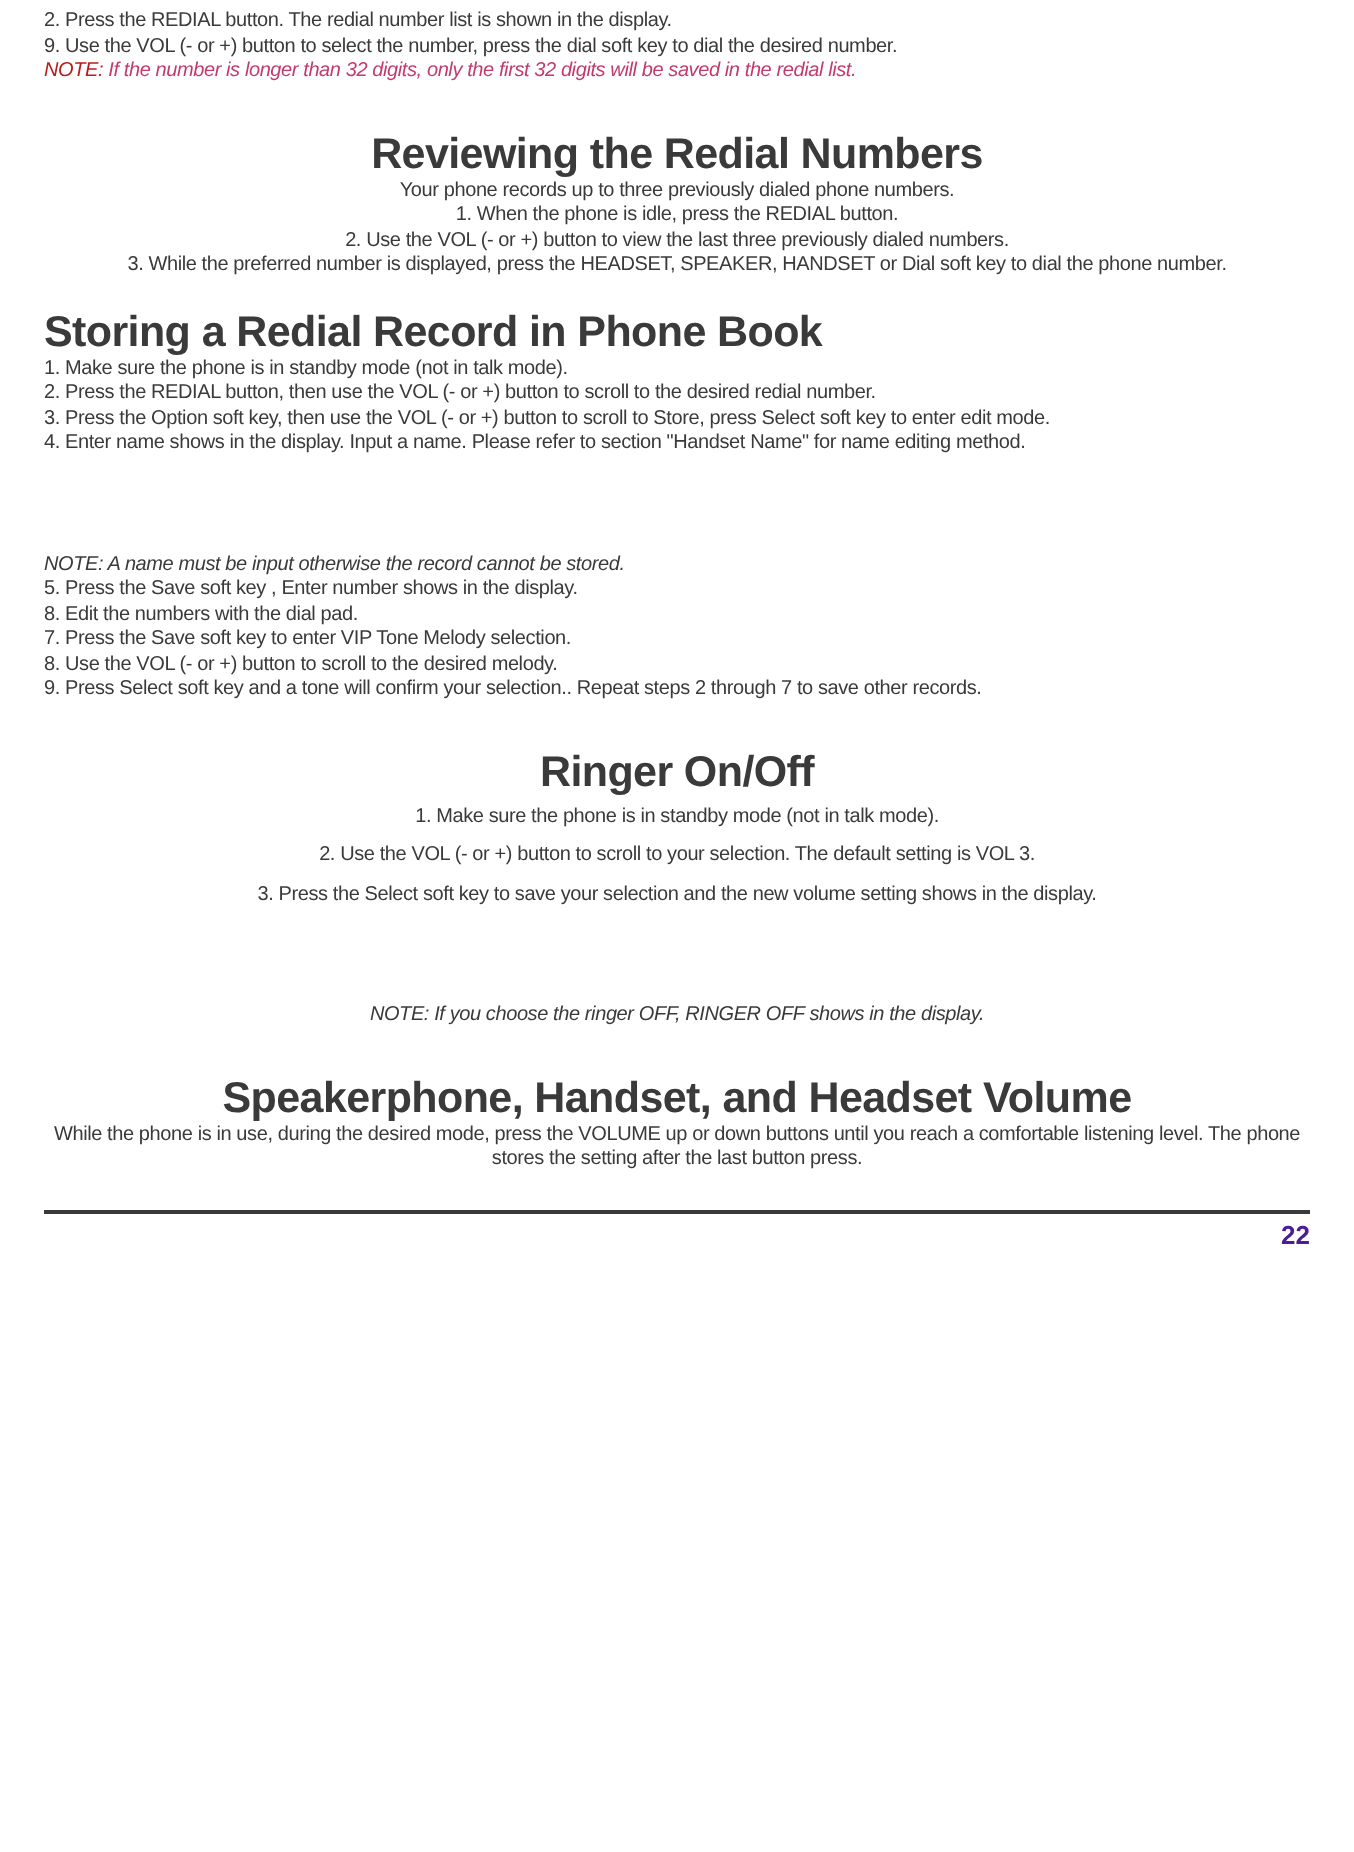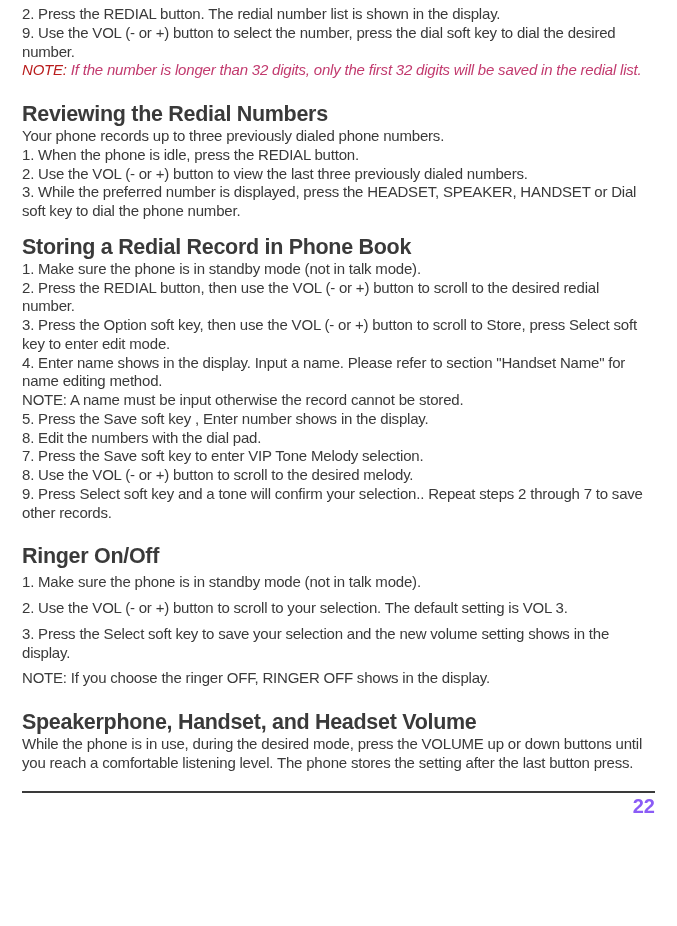--- a/index.html
+++ b/index.html
@@ -9,61 +9,64 @@
     }
     body {
       width: 677px;
       min-height: 926px;
       font-family: Arial, Helvetica, sans-serif;
       color: #3a3a3a;
       padding: 5px 22px 10px 22px;
       background: #ffffff;
     }
     .para {
-      font-size: 15px;
+      font-size: 10px;
       line-height: 1.25;
       letter-spacing: -0.2px;
     }
     .italic {
+      font-style: italic;
+      margin-top: 48px;
     }
     .note-red {
       color: #c23a6e;
       font-style: italic;
     }
     .note-label {
       font-style: italic;
       color: #b91c1c;
     }
     h2 {
       font-size: 21.5px;
       font-weight: bold;
       font-stretch: condensed;
       letter-spacing: -0.3px;
       color: #3a3a3a;
     }
     .section-gap-large {
       margin-top: 22px;
+      text-align: center;
     }
     .section-gap-med {
       margin-top: 14px;
     }
     .spaced-lines .para {
       margin-bottom: 7px;
     }
     .footer {
       position: relative;
       margin-top: 18px;
       border-top: 2px solid #3a3a3a;
       text-align: right;
       padding-top: 2px;
     }
     .page-num {
-      font-size: 20px;
+      font-size: 13px;
       font-weight: bold;
-      color: #8b5cf6;
+      color: #4c1d95;
     }
   </style>
 </head>
 <body>
 
 <div>
   <div class="para">2.  Press the REDIAL button. The redial number list is shown in the display.</div>
   <div class="para">9. Use the VOL (- or +) button to select the number, press the dial soft key to dial the desired number.</div>
   <div class="para">
     <span class="note-label">NOTE: </span><span class="note-red">If the number is longer than 32 digits, only the first 32 digits will be saved in the redial list.</span>

